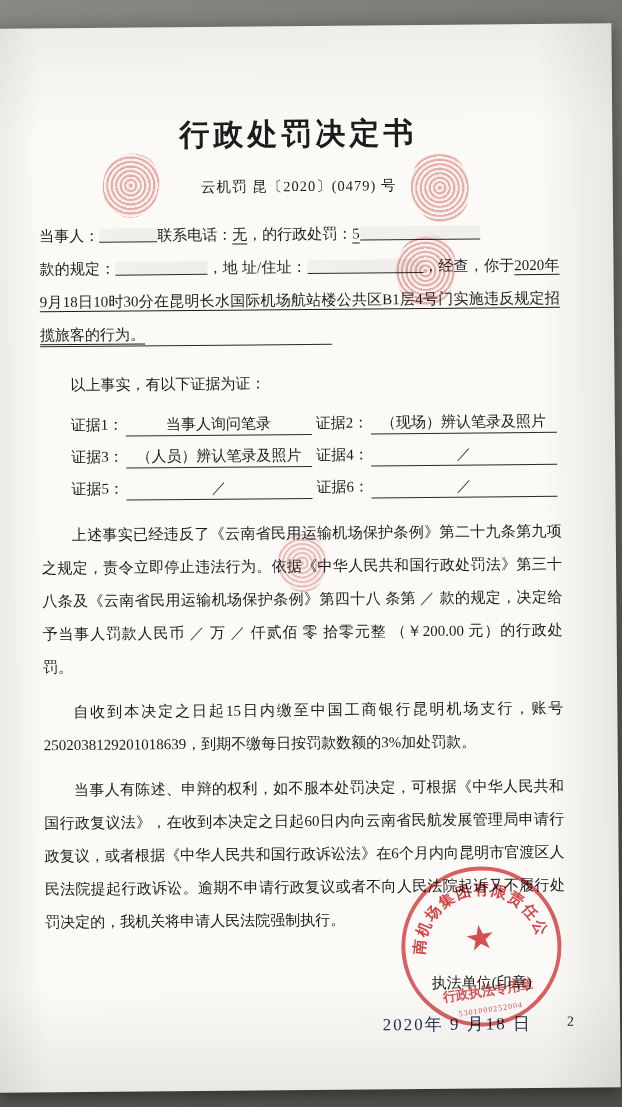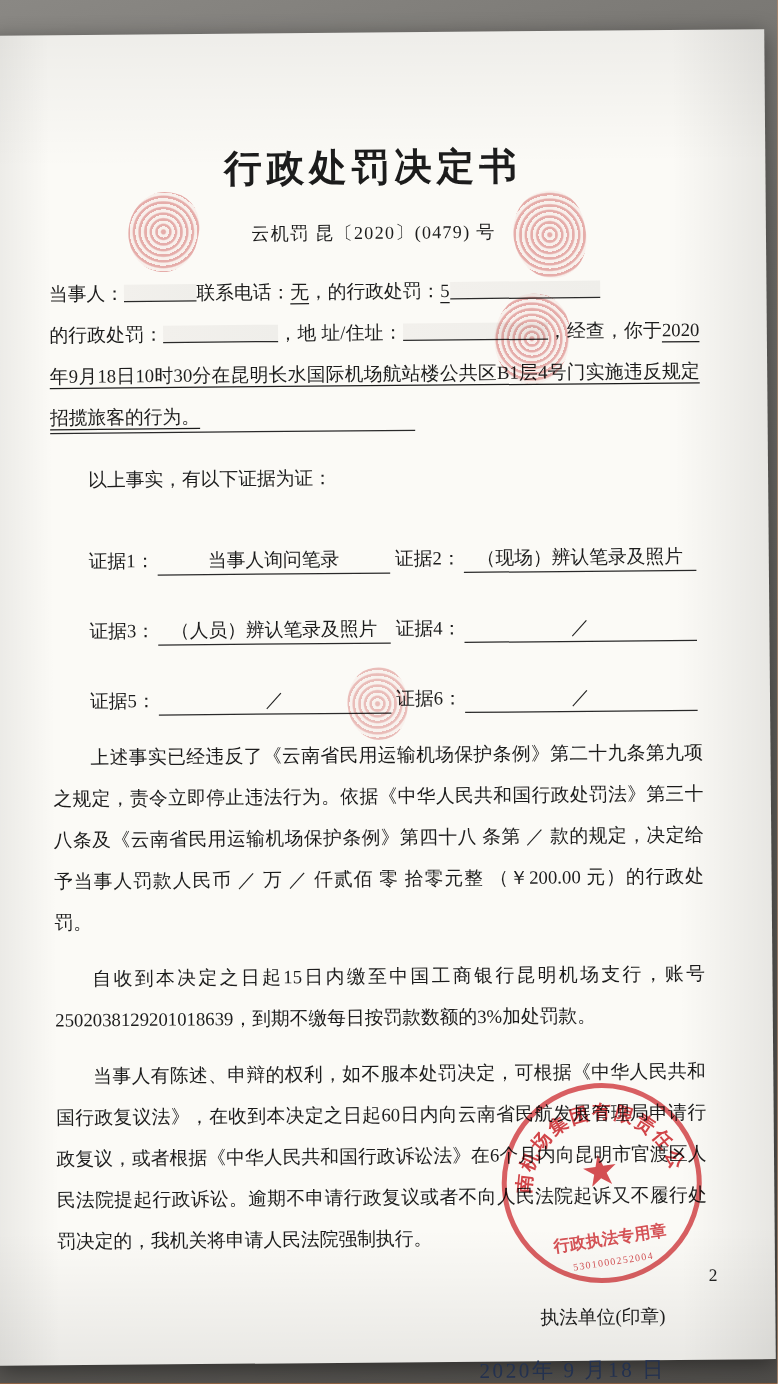--- a/index.html
+++ b/index.html
@@ -5,21 +5,21 @@
   html, body {
     margin: 0;
     padding: 0;
     background: #6a6a68;
   }
   #page {
     position: relative;
     width: 622px;
     height: 1107px;
     overflow: hidden;
-    background: #f97316;
+    background: #d946ef;
     font-family: "Liberation Serif", "DejaVu Serif", serif;
   }
   
   #desk {
     position: absolute;
     inset: 0;
     background:
       linear-gradient(160deg, #8a8884 0%, #6f6d69 30%, #5e5c58 70%, #4f4d4a 100%);
   }
   
@@ -90,21 +90,21 @@
   .evid-rows {
     margin-top: 14px;
     font-size: 15px;
   }
   .evid-row {
     display: flex;
     align-items: baseline;
     margin-bottom: 11px;
     padding-left: 30px;
   }
-  .evid-label { white-space: nowrap; margin-top: 24px; }
+  .evid-label { white-space: nowrap; }
   .evid-val {
     flex: 1;
     border-bottom: 1px solid #2a2a2a;
     text-align: center;
     margin: 0 4px 0 2px;
     padding-bottom: 1px;
   }
   .spacer-line {
     height: 0;
     border-bottom: 1px solid #2a2a2a;
@@ -206,21 +206,21 @@
 
       <div class="doc-title">行政处罚决定书</div>
 
       <div class="doc-number">云机罚 昆〔2020〕(0479) 号</div>
 
       <div class="body-block">
         <p class="para">
           <span>当事人：</span><span class="redacted" style="width:58px"></span><span>联系电话：</span><span class="u">无</span><span>，的行政处罚：</span><span class="u">5</span><span class="redacted" style="width:120px"></span>
         </p>
         <p class="para">
-          <span>的行政处罚：</span><span class="redacted" style="width:92px"></span><span>，地 址/住址：</span><span class="redacted" style="width:116px"></span><span>，经查，你于</span><span class="u">2020年9月18日10时30分在昆明长水国际机场航站楼公共区B1层4号门实施违反规定招揽旅客的行为。</span>
+          <span>款的规定：</span><span class="redacted" style="width:92px"></span><span>，地 址/住址：</span><span class="redacted" style="width:116px"></span><span>，经查，你于</span><span class="u">2020年9月18日10时30分在昆明长水国际机场航站楼公共区B1层4号门实施违反规定招揽旅客的行为。</span>
         </p>
         <div class="spacer-line" style="margin-top:-6px;width:292px"></div>
       </div>
 
       <p class="para indent" style="margin-top:22px">以上事实，有以下证据为证：</p>
 
       <div class="evid-rows">
         <div class="evid-row">
           <span class="evid-label">证据1：</span>
           <span class="evid-val">当事人询问笔录</span>

